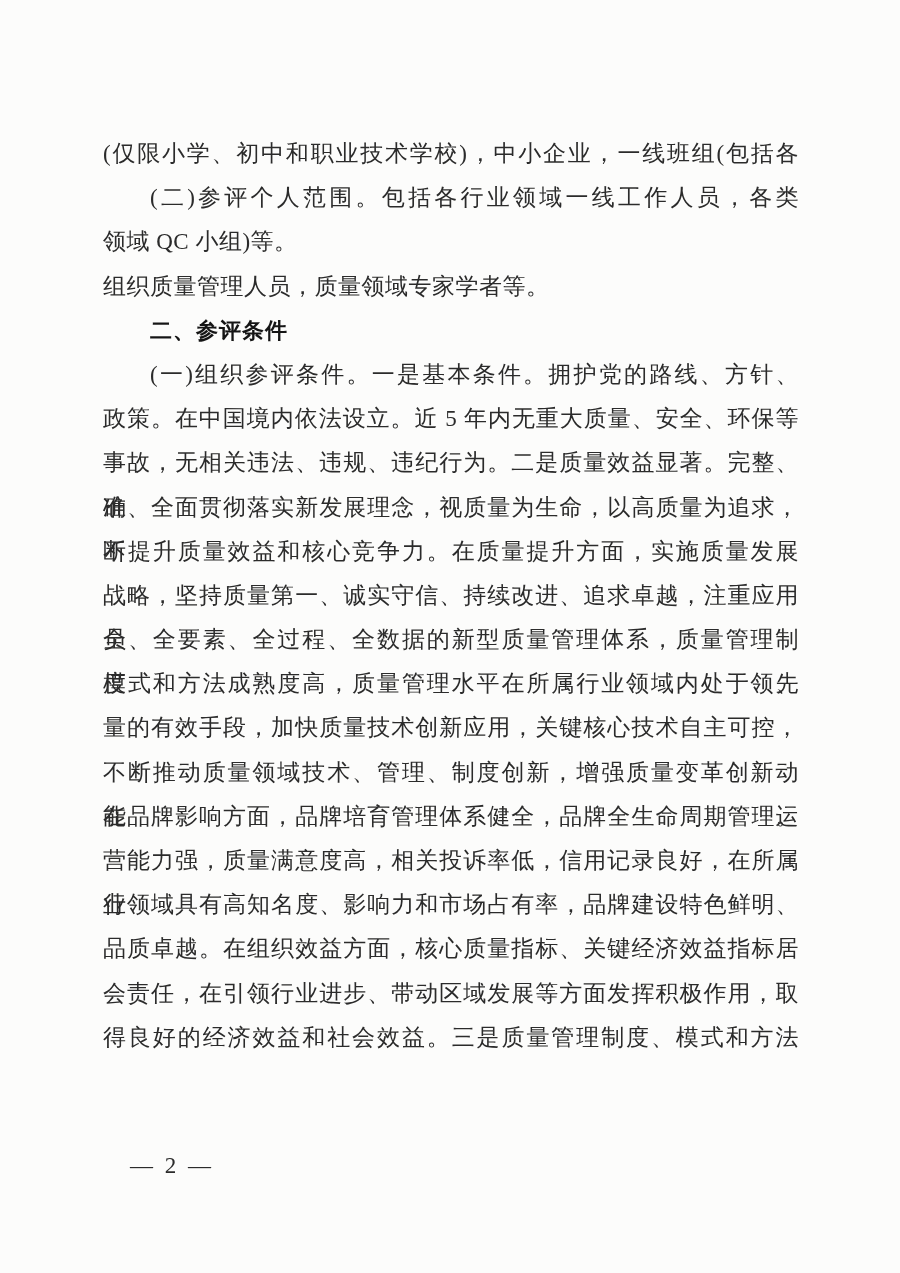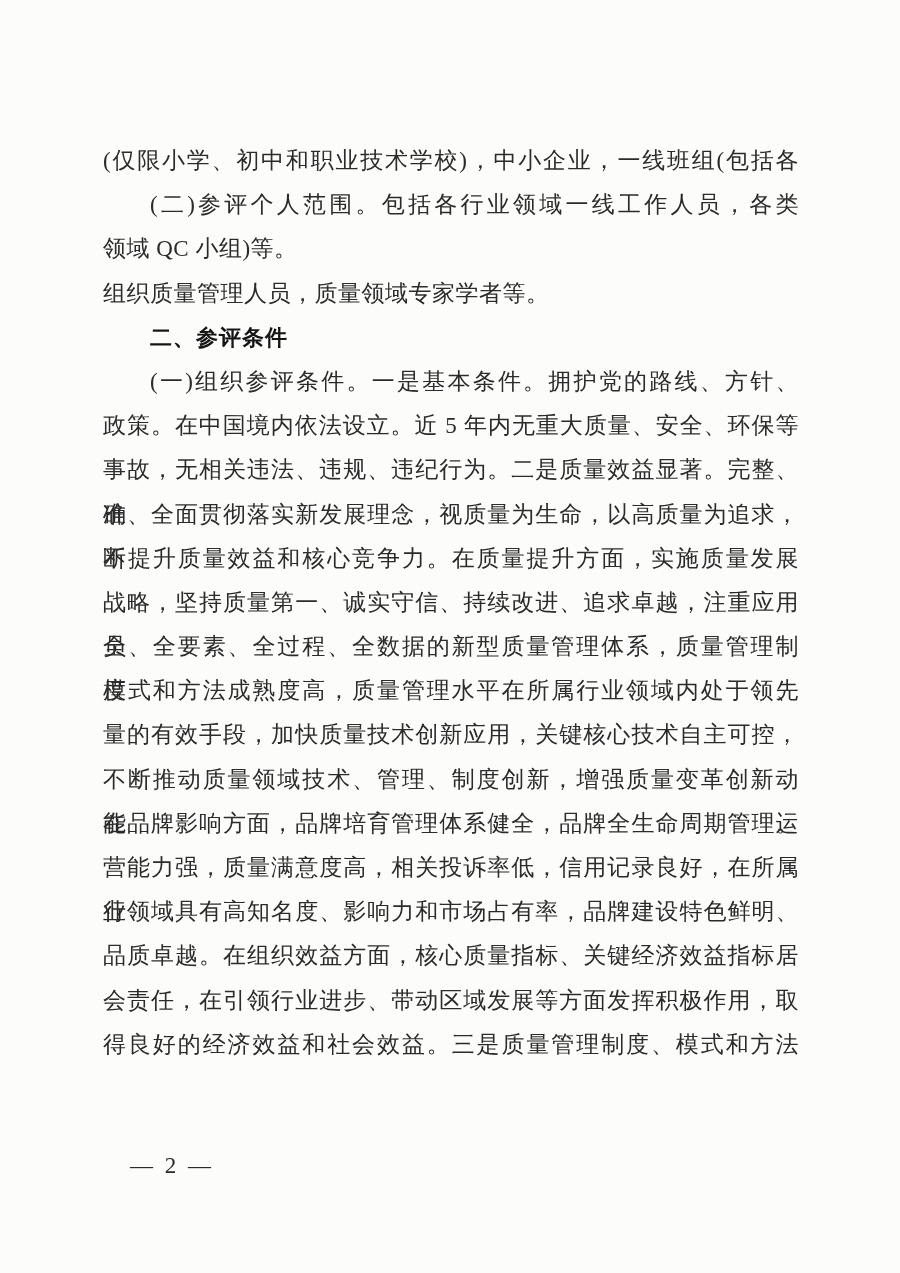--- a/index.html
+++ b/index.html
@@ -14,21 +14,21 @@
     overflow: hidden;
     font-family: "Liberation Serif", serif;
   }
   .page {
     position: absolute;
     inset: 0;
   }
   .text-block {
     position: absolute;
     left: 103px;
-    top: 139px;
+    top: 132px;
     width: 696px;
   }
   .line {
     height: 44.2px;
     line-height: 44.2px;
     font-size: 23px;
     color: #2b2b2b;
     letter-spacing: 0.5px;
   }
   .line.fill {

